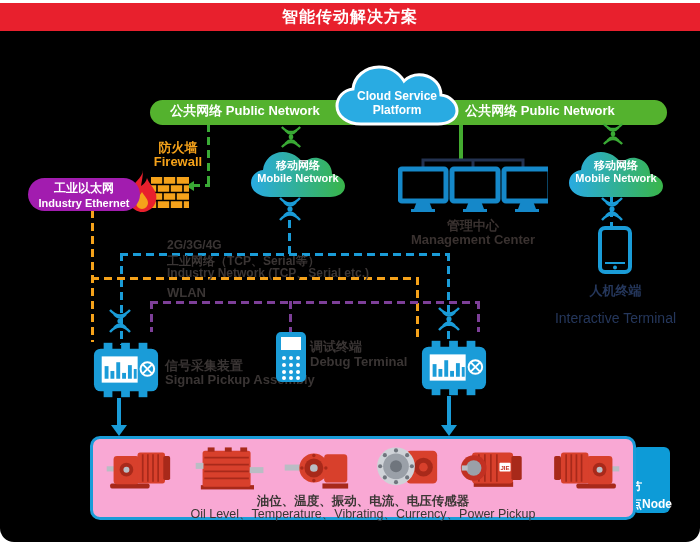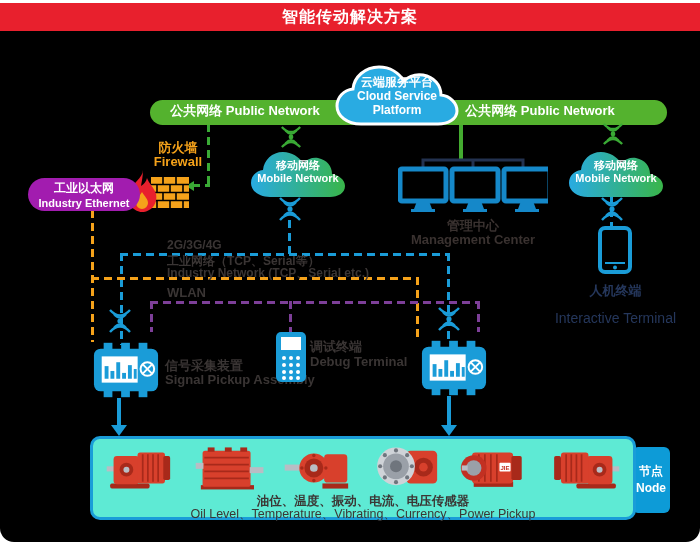--- a/index.html
+++ b/index.html
@@ -30,27 +30,27 @@
   .dh.orange{background:repeating-linear-gradient(90deg,#f5a21a 0 8px,transparent 8px 13px);}
   .dv.purple{background:repeating-linear-gradient(180deg,#7d3f98 0 8px,transparent 8px 13px);}
   .dh.purple{background:repeating-linear-gradient(90deg,#7d3f98 0 8px,transparent 8px 13px);}
   .dv.green{background:repeating-linear-gradient(180deg,#3aaa35 0 8px,transparent 8px 13px);}
   .dh.green{background:repeating-linear-gradient(90deg,#3aaa35 0 8px,transparent 8px 13px);}
   .sv{position:absolute;width:4px;background:#1a9cd8;}
   .arrow-down{position:absolute;width:0;height:0;border-left:8px solid transparent;
               border-right:8px solid transparent;border-top:11px solid #1a9cd8;}
   .arrow-left{position:absolute;width:0;height:0;border-top:5px solid transparent;
               border-bottom:5px solid transparent;border-right:8px solid #3aaa35;}
-  .sensorbox{position:absolute;left:90px;top:436px;width:546px;height:84px;background:#5eead4;
+  .sensorbox{position:absolute;left:90px;top:436px;width:546px;height:84px;background:#f9a8d4;
              border:3px solid #1a9cd8;border-radius:10px;box-sizing:border-box;z-index:2;}
   .machines{position:absolute;left:8px;top:5px;width:524px;height:48px;display:flex;
             justify-content:space-between;align-items:center;}
   .nodetab{position:absolute;left:632px;top:447px;width:38px;height:66px;background:#0d9bd7;
-           border-radius:6px;z-index:1;color:#fff;display:flex;flex-direction:column;
-           justify-content:center;align-items:center;font-size:12px;font-weight:bold;line-height:1.4;}
+           border-radius:6px;z-index:1;color:#fff;display:flex;flex-direction:row;
+           justify-content:center;align-items:flex-end;font-size:12px;font-weight:bold;line-height:1.4;}
   .cloudtxt{position:absolute;width:100%;text-align:center;color:#fff;font-weight:bold;}
   svg{display:block;}
 </style>
 </head>
 <body>
 
 <div class="stage">
 
   <div class="banner">智能传动解决方案</div>
 
@@ -83,21 +83,20 @@
   <div class="arrow-down" style="left:441px;top:425px;"></div>
 
   <div class="greenbar"></div>
   <div class="lbl ctr w" style="left:160px;top:104px;width:170px;font-size:13px;font-weight:bold;">公共网络 Public Network</div>
   <div class="lbl ctr w" style="left:455px;top:104px;width:170px;font-size:13px;font-weight:bold;">公共网络 Public Network</div>
 
   <div class="abs" style="left:333px;top:58px;width:128px;height:70px;">
     <svg width="128" height="70" viewBox="0 0 128 70">
       <path d="M28,66 C14,66 4,58 4,48 C4,39 11,32 20,31 C21,19 32,9 46,9 C57,9 66,15 71,23 C76,18 83,16 90,17 C101,19 108,27 108,37 C117,38 124,45 124,53 C124,61 115,66 105,66 Z" fill="#29abe2" stroke="#fff" stroke-width="3"></path>
     </svg>
-    <div class="cloudtxt" style="top:16px;font-size:12px;">云端服务平台</div>
     <div class="cloudtxt" style="top:31px;font-size:12px;">Cloud Service</div>
     <div class="cloudtxt" style="top:45px;font-size:12px;">Platform</div>
   </div>
 
   <div class="abs" style="left:280px;top:125px;color:#3aaa35;">
     <svg width="22" height="24" viewBox="0 0 24 26">
         <g stroke="#3aaa35" stroke-width="2.4" fill="none">
       <path d="M2,2 Q12,13 22,2"></path>
           <path d="M6,6 Q12,13 18,6"></path>
           <path d="M2,24 Q12,13 22,24"></path>

